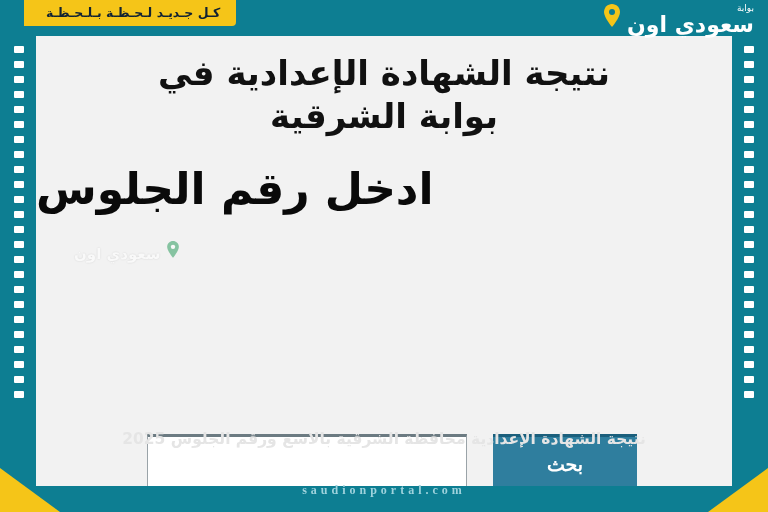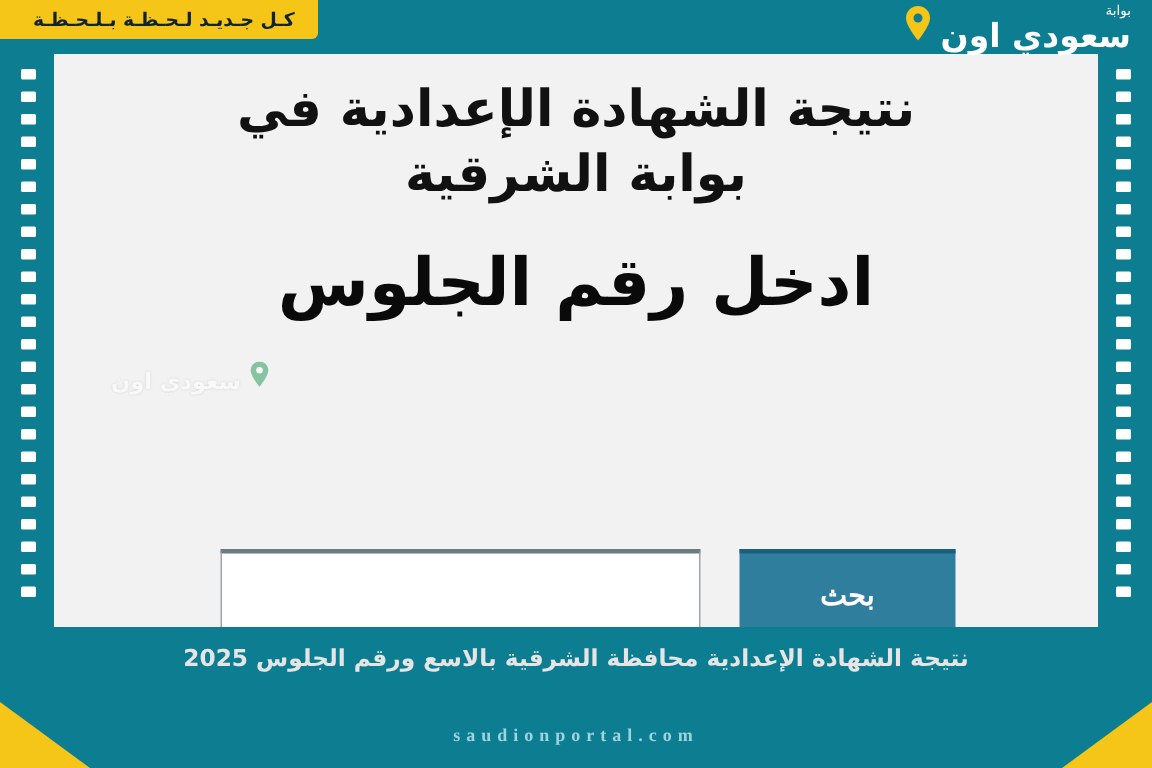--- a/index.html
+++ b/index.html
@@ -15,20 +15,21 @@
 
   
   .topbar {
     position: absolute;
     top: 0; left: 0; right: 0;
     height: 34px;
     display: flex;
     align-items: flex-start;
     justify-content: space-between;
     z-index: 6;
+    padding-left: 24px;
   }
   .topbar-left {
     margin-top: 0;
     background: #f5c518;
     color: #123;
     font-size: 12.5px;
     font-weight: bold;
     padding: 5px 16px 6px 22px;
     border-bottom-right-radius: 4px;
     letter-spacing: .5px;
@@ -76,21 +77,21 @@
     background: #ffffff;
     margin-bottom: 8px;
     border-radius: 1px;
   }
 
   
   .card {
     position: absolute;
     left: 36px; right: 36px;
     top: 36px;
-    height: 382px;
+    height: 450px;
     background: #ffffff;
     overflow: hidden;
     z-index: 3;
   }
   .card-inner {
     position: absolute;
     inset: 0;
     background: #f2f2f2;
   }
   .headline {
@@ -99,21 +100,21 @@
     color: #111111;
     font-weight: bold;
     font-size: 34px;
     line-height: 1.25;
     padding: 16px 40px 0 40px;
     letter-spacing: -.5px;
   }
   .headline .l2 { display: block; }
   .sub-head {
     direction: rtl;
-    text-align: center;
+    text-align: left;
     color: #0a0a0a;
     font-weight: bold;
     font-size: 44px;
     margin-top: 26px;
     letter-spacing: -1px;
   }
 
   
   .watermark {
     position: absolute;

